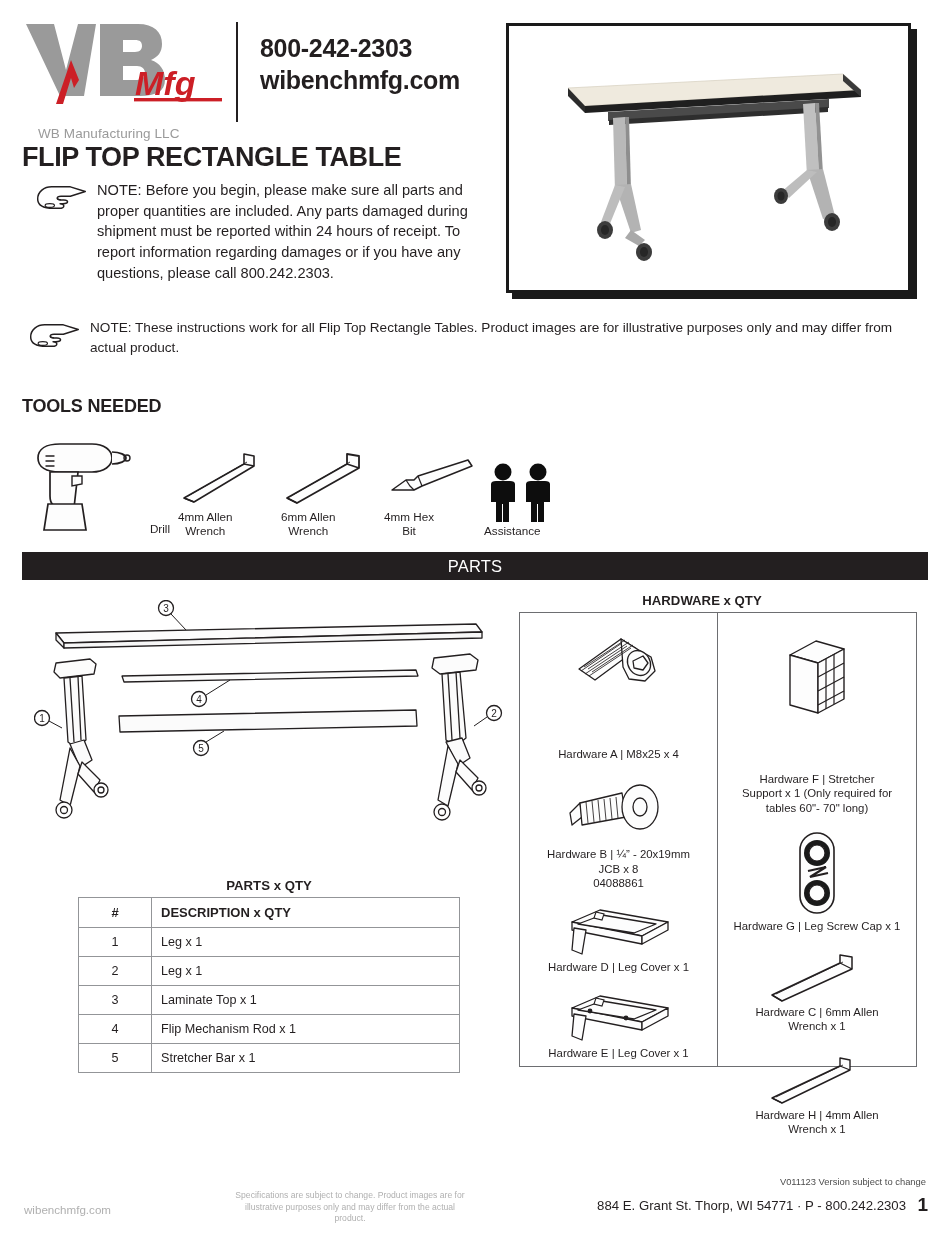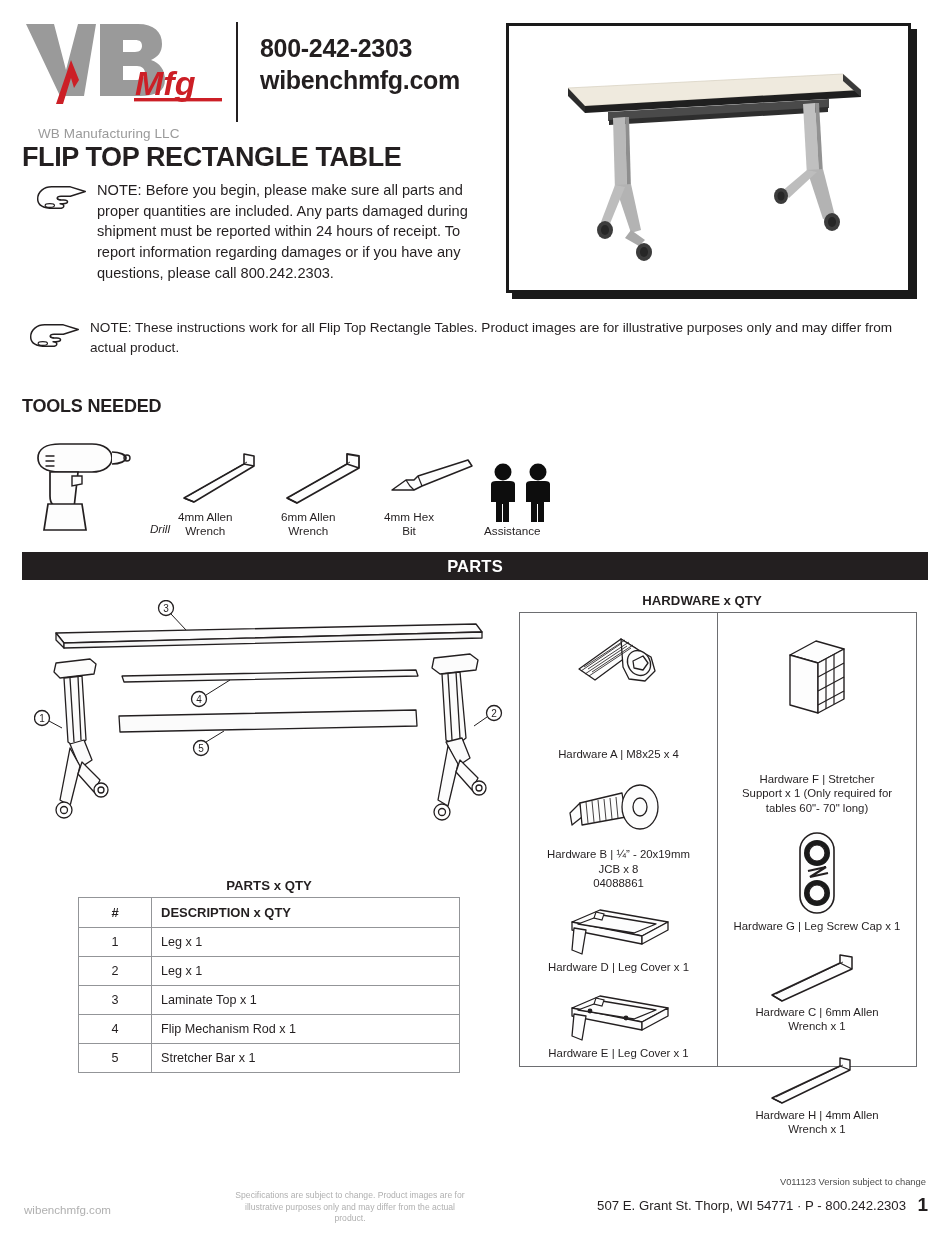--- a/index.html
+++ b/index.html
@@ -65,30 +65,30 @@
   .tools-row {
     position: absolute; left: 20px; top: 428px; width: 560px; height: 110px;
     display: flex; align-items: flex-end;
   }
   .tool { position: relative; display: flex; align-items: flex-end; }
   .tool-art { display: block; }
   .tool-label {
     font-size: 11.7px; text-align: center; line-height: 1.2; color: #231f20;
   }
   .tool-drill { width: 150px; }
-  .tool-drill .tool-label { position: absolute; right: 0; bottom: 2px; font-style: italic; }
+  .tool-drill .tool-label { position: absolute; right: 0; bottom: 2px; }
   .tool-col { display: flex; flex-direction: column; align-items: flex-start; }
 
   
   .parts-banner {
     position: absolute; left: 22px; top: 552px; width: 906px; height: 28px;
     background: #231f20; color: #ffffff;
     display: flex; align-items: center; justify-content: center;
   }
-  .parts-banner span { font-size: 16.5px; font-weight: bold; letter-spacing: .2px; text-align: right; }
+  .parts-banner span { font-size: 16.5px; font-weight: normal; letter-spacing: .2px; text-align: right; }
 
   
   .exploded { position: absolute; left: 34px; top: 600px; width: 470px; height: 275px; }
 
   
   .parts-table-title {
     position: absolute; left: 78px; top: 878px; width: 382px;
     text-align: center; font-size: 13.2px; font-weight: bold;
   }
   table.parts-table {
@@ -545,16 +545,16 @@
           <span>Hardware H | 4mm Allen</span><br>
           <span>Wrench x 1</span>
         </div>
       </div>
     </div>
   </div>
 
   <div class="foot-site">wibenchmfg.com</div>
   <div class="foot-spec">Specifications are subject to change. Product images are for illustrative purposes only and may differ from the actual product.</div>
   <div class="foot-version">V011123 Version subject to change</div>
-  <div class="foot-addr">507 E. Grant St. Thorp, WI 54771 · P - 800.242.2303</div>
+  <div class="foot-addr">884 E. Grant St. Thorp, WI 54771 · P - 800.242.2303</div>
   <div class="foot-page">1</div>
 
 </div>
 
 </body></html>

